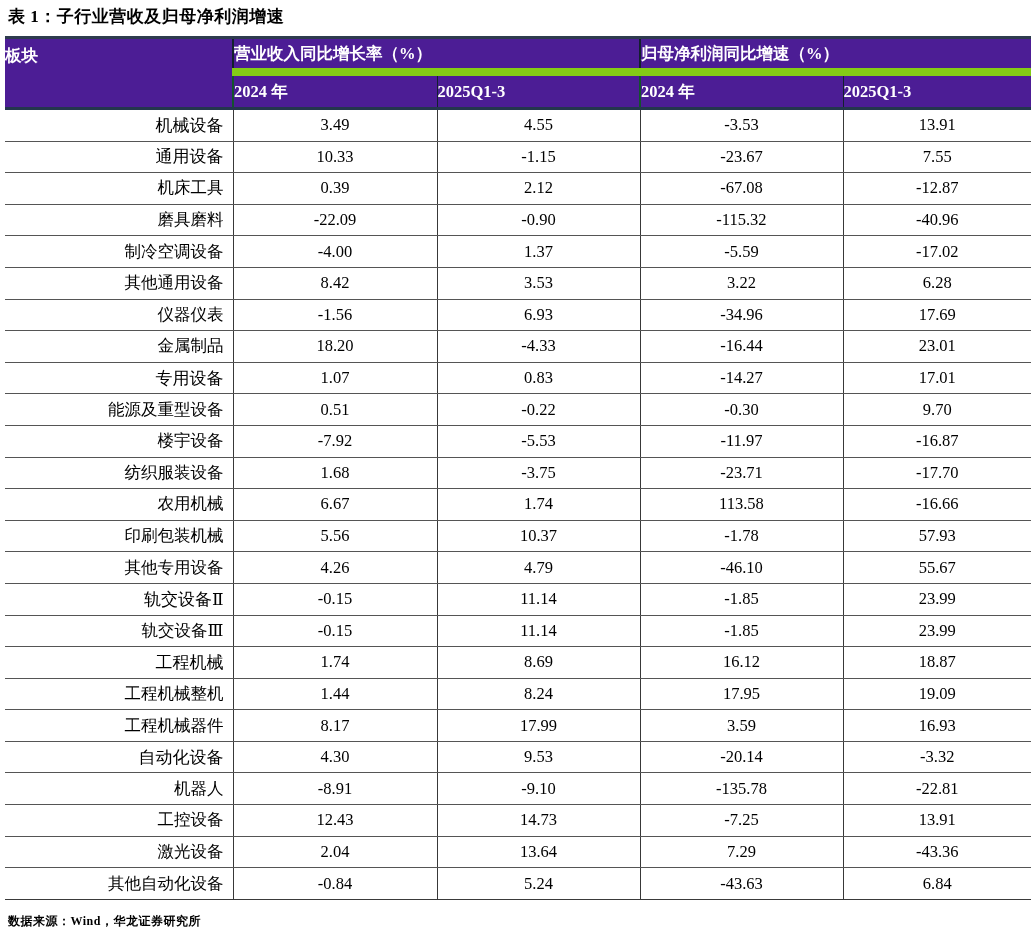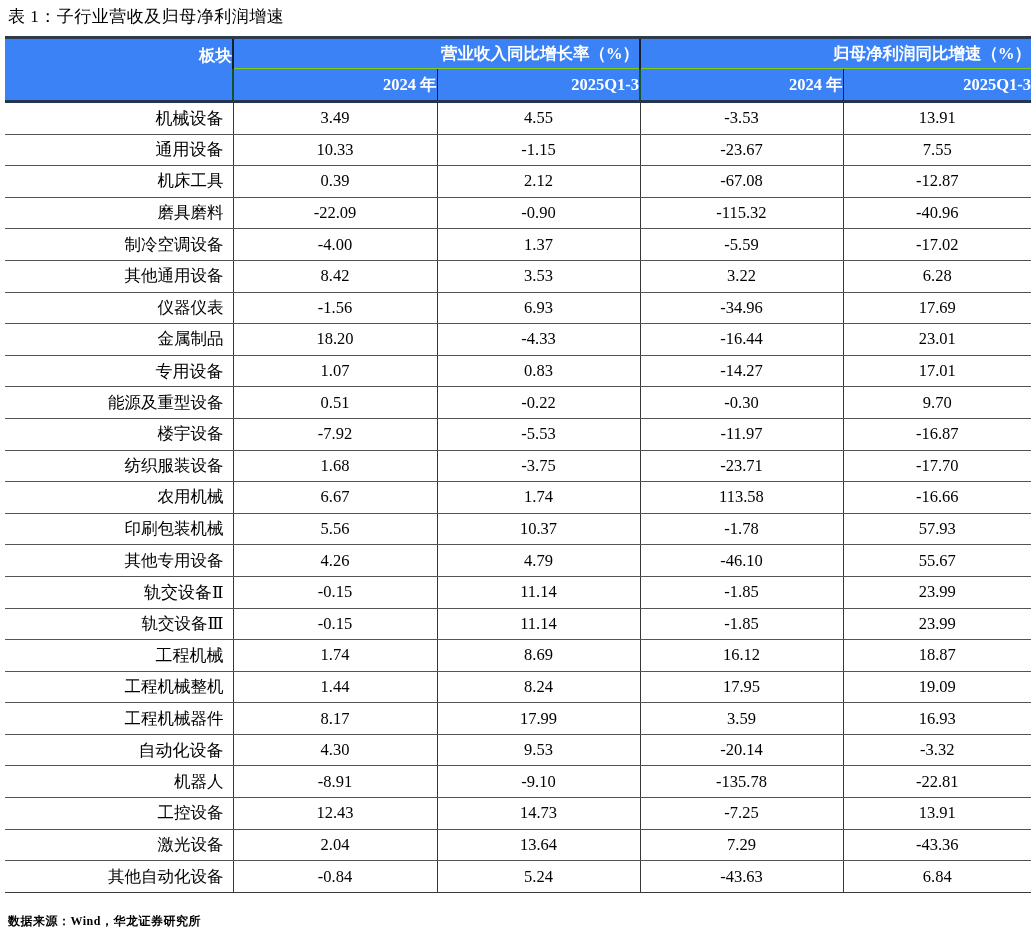--- a/index.html
+++ b/index.html
@@ -13,57 +13,57 @@
     width: 1035px;
     height: 946px;
     background: #fff;
     overflow: hidden;
   }
   .title {
     position: absolute;
     top: 5px;
     left: 8px;
     font-size: 17px;
-    font-weight: normal;
+    font-weight: bold;
     letter-spacing: 0.5px;
   }
   table.data-table {
     position: absolute;
     top: 36px;
     left: 5px;
     width: 1026px;
     border-collapse: collapse;
     table-layout: fixed;
     border-top: 3px solid #2e3b4e;
   }
   col.c0 { width: 228px; }
   col.c1 { width: 204px; }
   col.c2 { width: 203px; }
   col.c3 { width: 203px; }
   col.c4 { width: 188px; }
 
   thead th {
-    background: #3b82f6;
+    background: #4c1d95;
     color: #fff;
     font-weight: bold;
     font-size: 16.5px;
     padding: 0;
-    text-align: right;
+    text-align: left;
     vertical-align: middle;
   }
   thead tr.hrow1 th { height: 29px; }
   thead tr.hrow2 th { height: 31px; }
   thead th.sector-head {
     vertical-align: top;
     padding-top: 6px;
     border-bottom: 3px solid #24364e;
   }
   thead th.group-head {
     border-left: 2px solid #13202e;
-    border-bottom: 1px solid #84cc16;
+    border-bottom: 8px solid #84cc16;
   }
   thead tr.hrow2 th {
     border-bottom: 3px solid #24364e;
   }
   thead tr.hrow2 th.sub-first,
   thead tr.hrow2 th.sub-third {
     border-left: 2px solid #14532d;
   }
   thead tr.hrow2 th.sub-second,
   thead tr.hrow2 th.sub-fourth {

